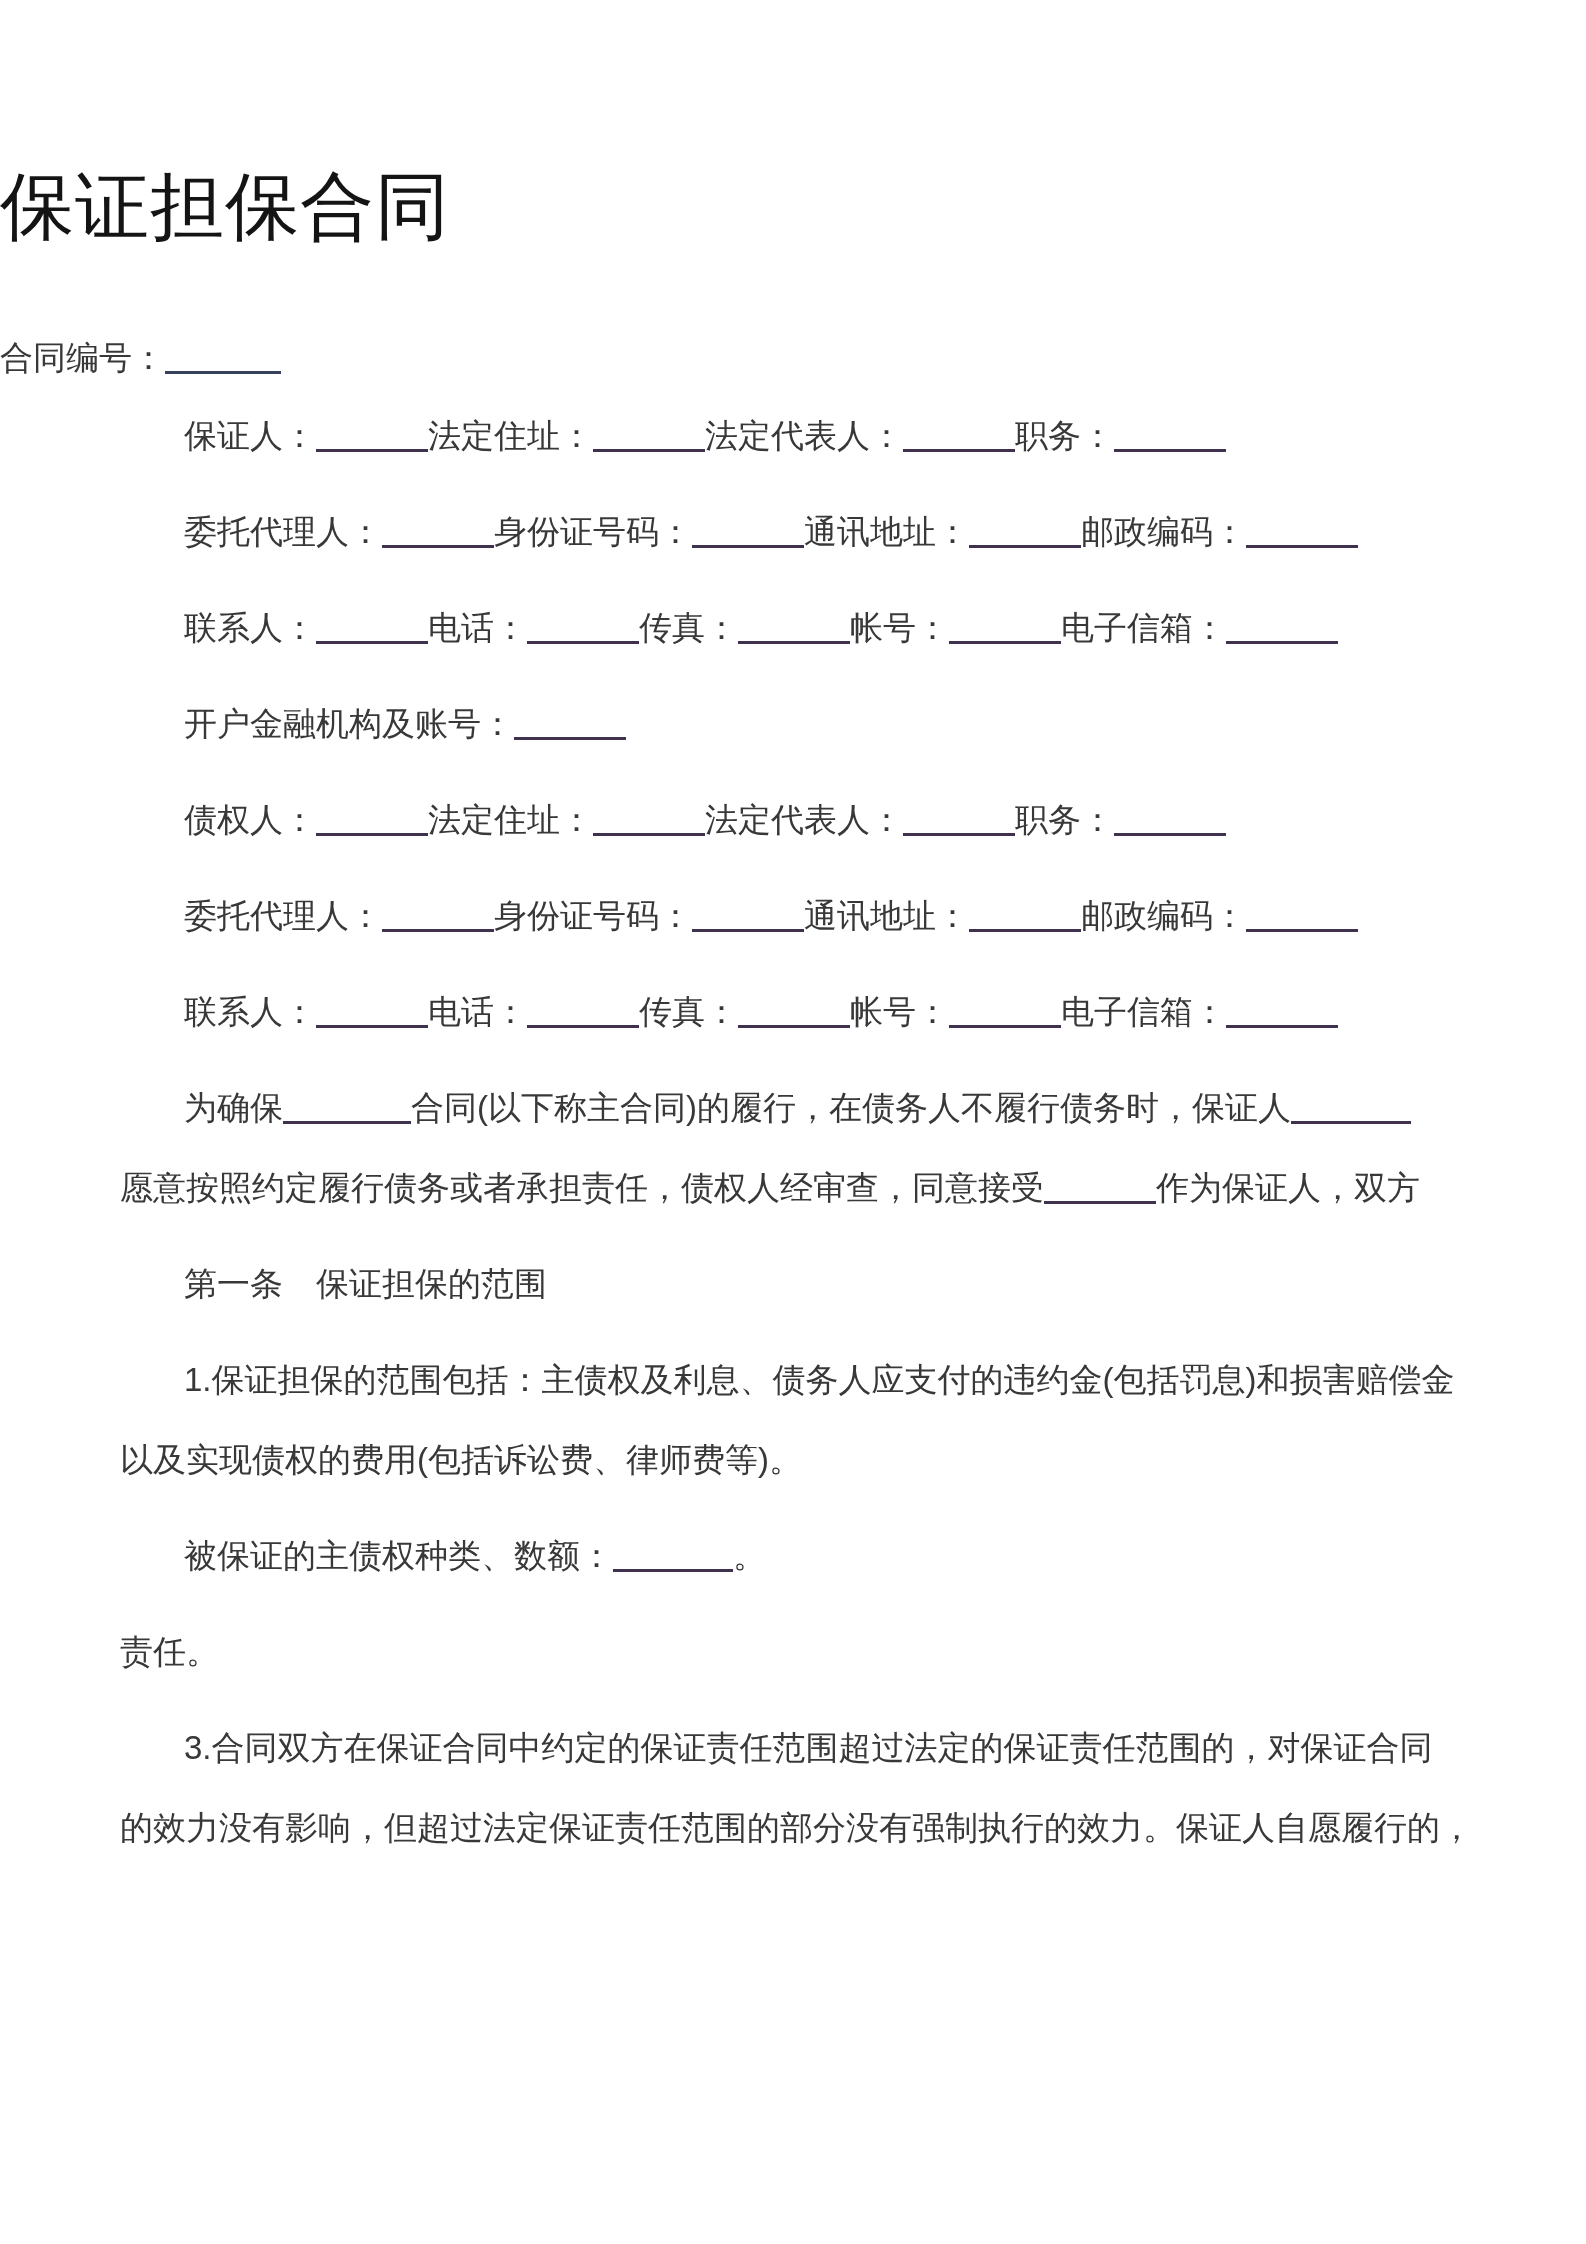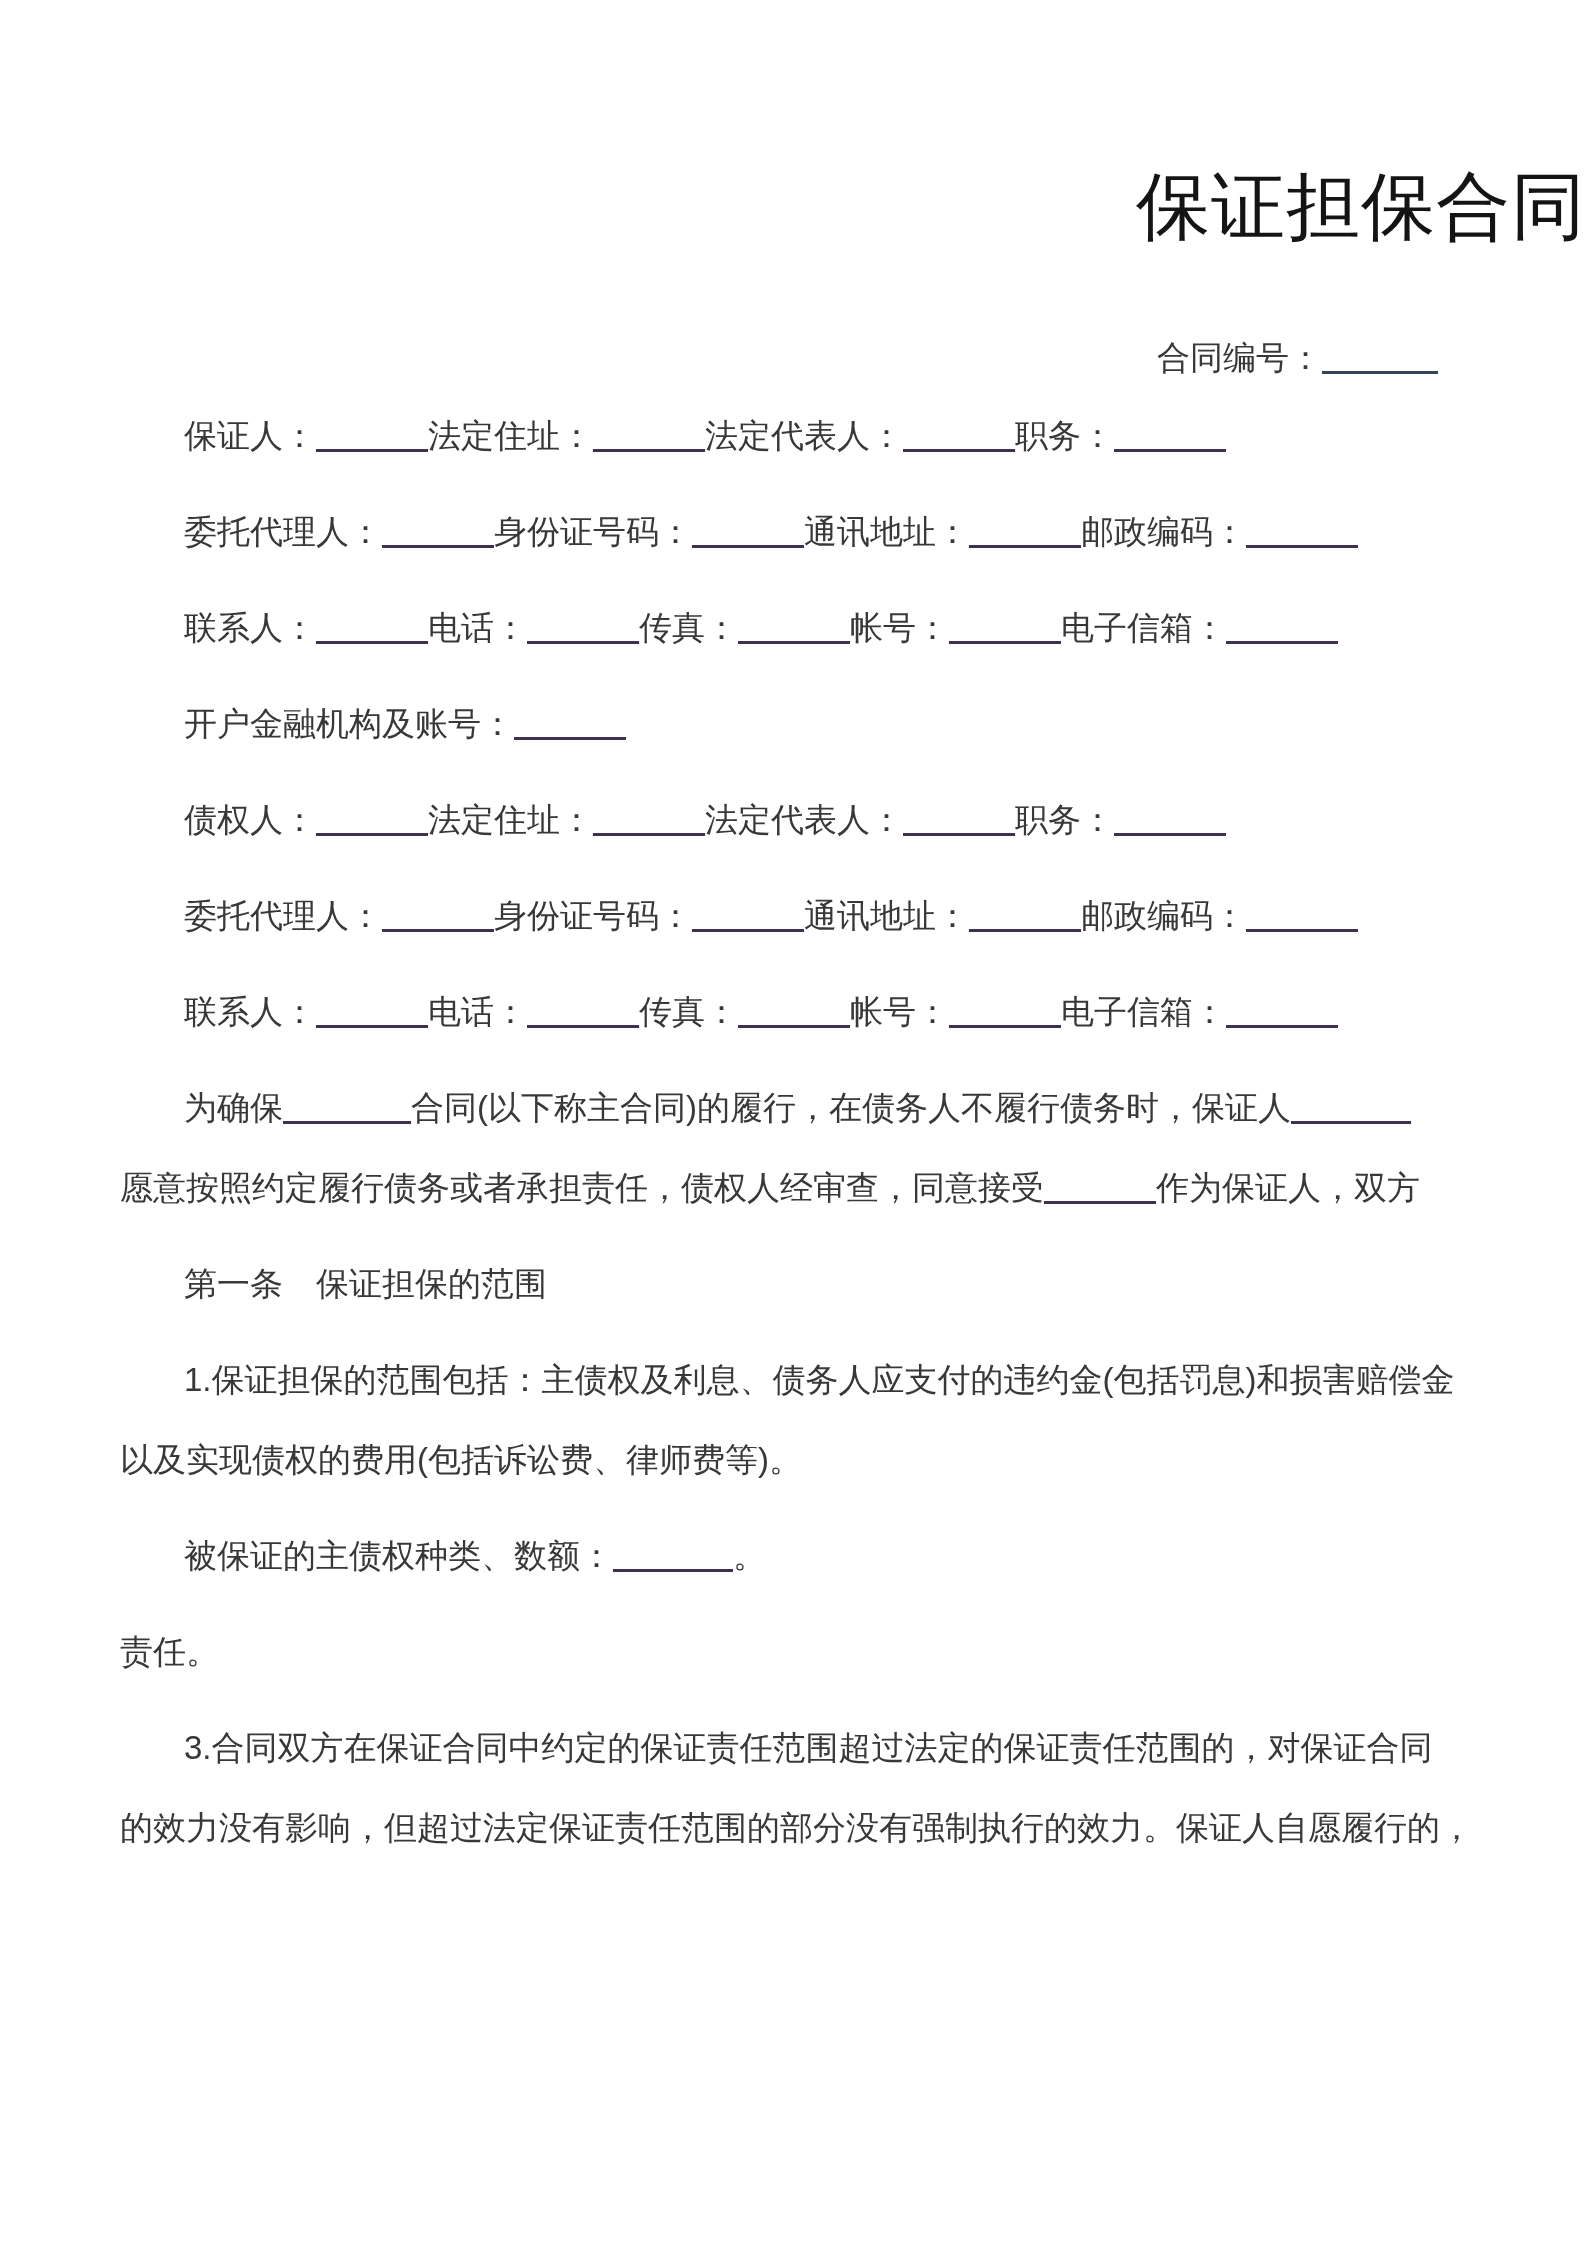--- a/index.html
+++ b/index.html
@@ -8,31 +8,31 @@
     width:1586px;
     height:2244px;
     background:#ffffff;
     overflow:hidden;
     font-family:"Liberation Sans", sans-serif;
     color:#383838;
   }
   .title{
     margin:0;
     padding-top:170px;
-    text-align:right;
+    text-align:left;
     font-family:"Liberation Serif", serif;
     font-weight:400;
     font-size:74px;
     line-height:1.0;
     letter-spacing:1px;
     color:#141414;
   }
   .contract-no{
     margin:94px 148px 0 0;
-    text-align:right;
+    text-align:left;
     font-size:33px;
     line-height:40px;
     white-space:nowrap;
   }
   .docbody{
     margin:18px 120px 0 120px;
   }
   .para{margin:0 0 16px 0;}
   .line{
     line-height:80px;

